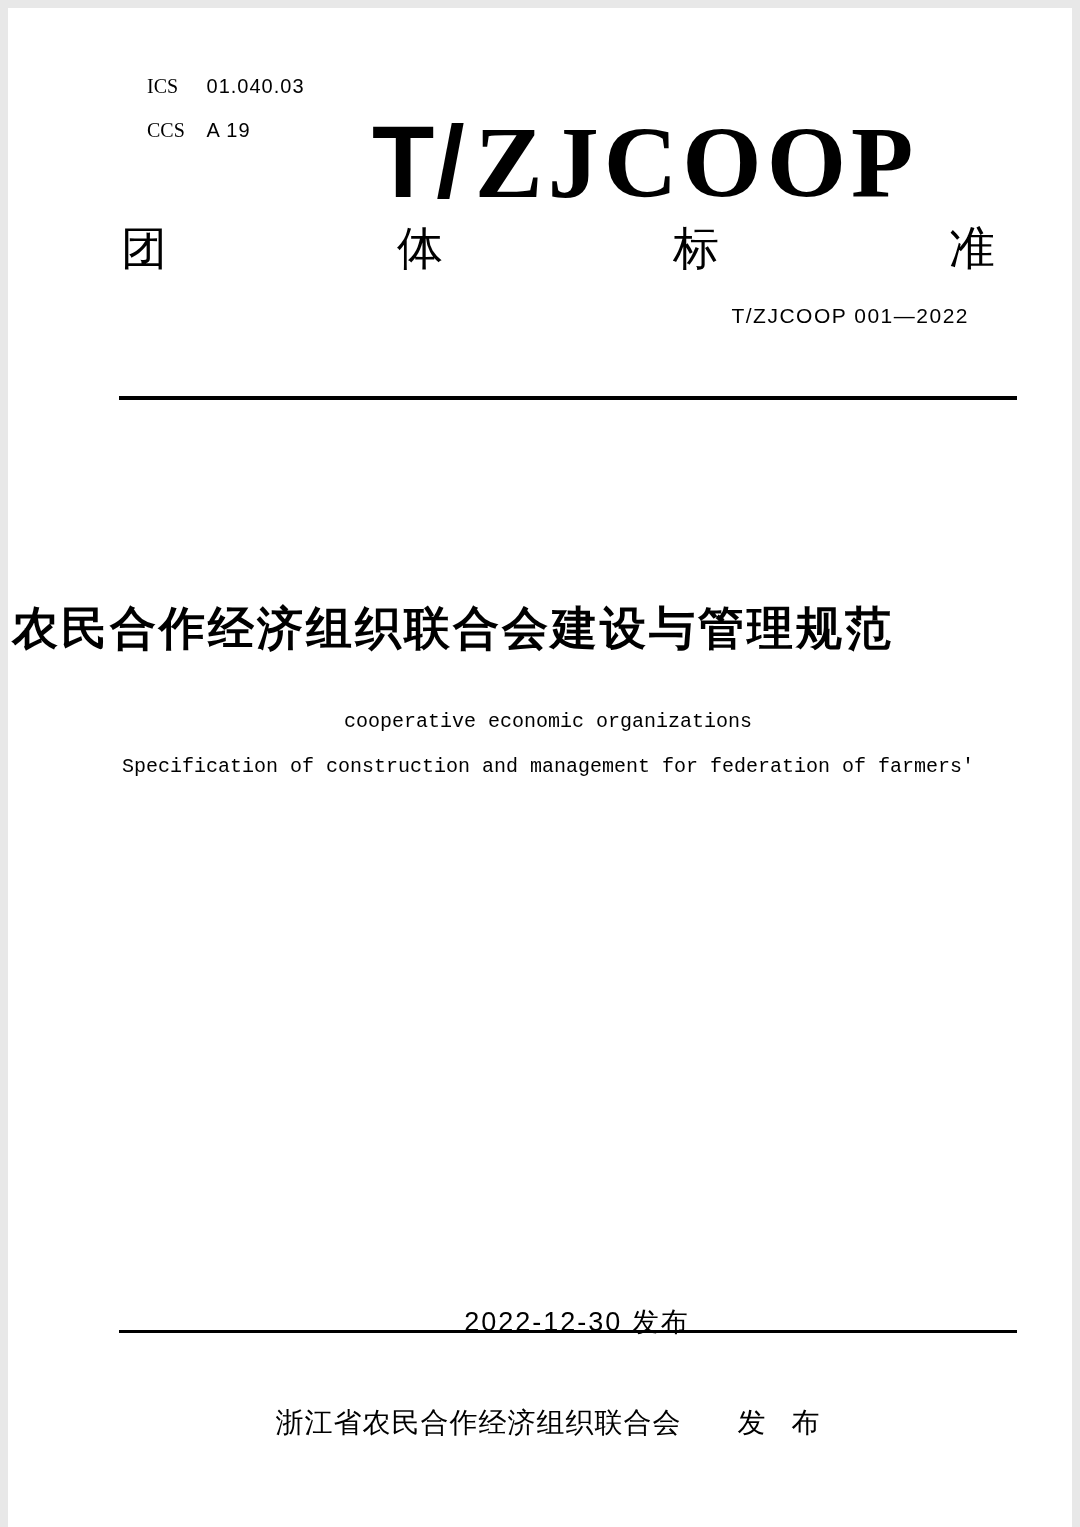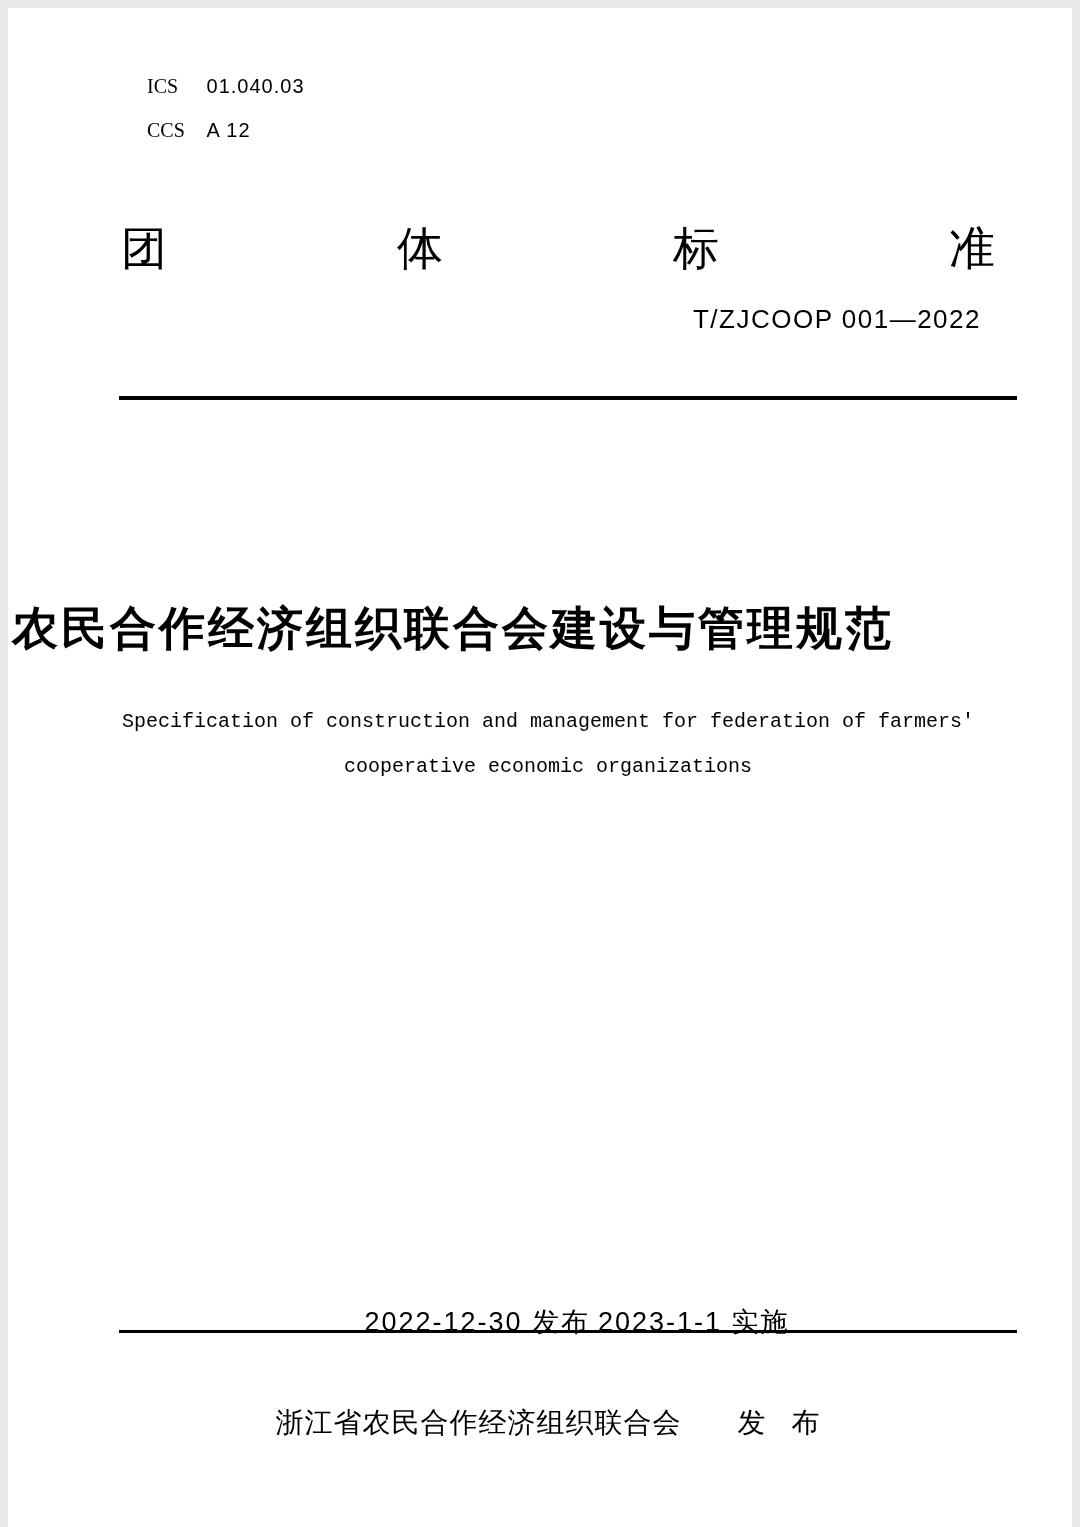--- a/index.html
+++ b/index.html
@@ -54,23 +54,23 @@
     top: 206px;
     display: flex;
     justify-content: space-between;
     font-size: 46px;
     line-height: 1.15;
   }
 
   
   .std-num {
     position: absolute;
-    right: 103px;
+    right: 115px;
     top: 292px;
-    font-size: 26px;
+    font-size: 21px;
     letter-spacing: 1.5px;
     white-space: nowrap;
   }
 
   
   .rule {
     position: absolute;
     left: 107px;
     width: 898px;
     background: #000000;
@@ -137,46 +137,48 @@
 
 <div class="page">
 
   <div class="ics-block">
     <div class="ics-row">
       <span class="cls-label">ICS</span>
       <span class="cls-value">01.040.03</span>
     </div>
     <div class="ics-row">
       <span class="cls-label">CCS</span>
-      <span class="cls-value">A 12</span>
+      <span class="cls-value">A 19</span>
     </div>
   </div>
 
+  <div class="logo">
+    <span class="logo-prefix">T/</span><span class="logo-body">ZJCOOP</span>
+  </div>
 
   <div class="std-type">
     <span>团</span>
     <span>体</span>
     <span>标</span>
     <span>准</span>
   </div>
 
   <div class="std-num">T/ZJCOOP 001—2022</div>
 
   <div class="rule rule-top"></div>
 
   <h1 class="title-zh">农民合作经济组织联合会建设与管理规范</h1>
 
   <div class="title-en">
+    <div>cooperative economic organizations</div>
     <div>Specification of construction and management for federation of farmers'</div>
-    <div>cooperative economic organizations</div>
   </div>
 
   <div class="dates">
     <span>2022-12-30 发布</span>
-    <span>2023-1-1 实施</span>
   </div>
 
   <div class="rule rule-bottom"></div>
 
   <div class="publisher">
     <span>浙江省农民合作经济组织联合会</span><span class="pub-label">发 布</span>
   </div>
 
 </div>
 

